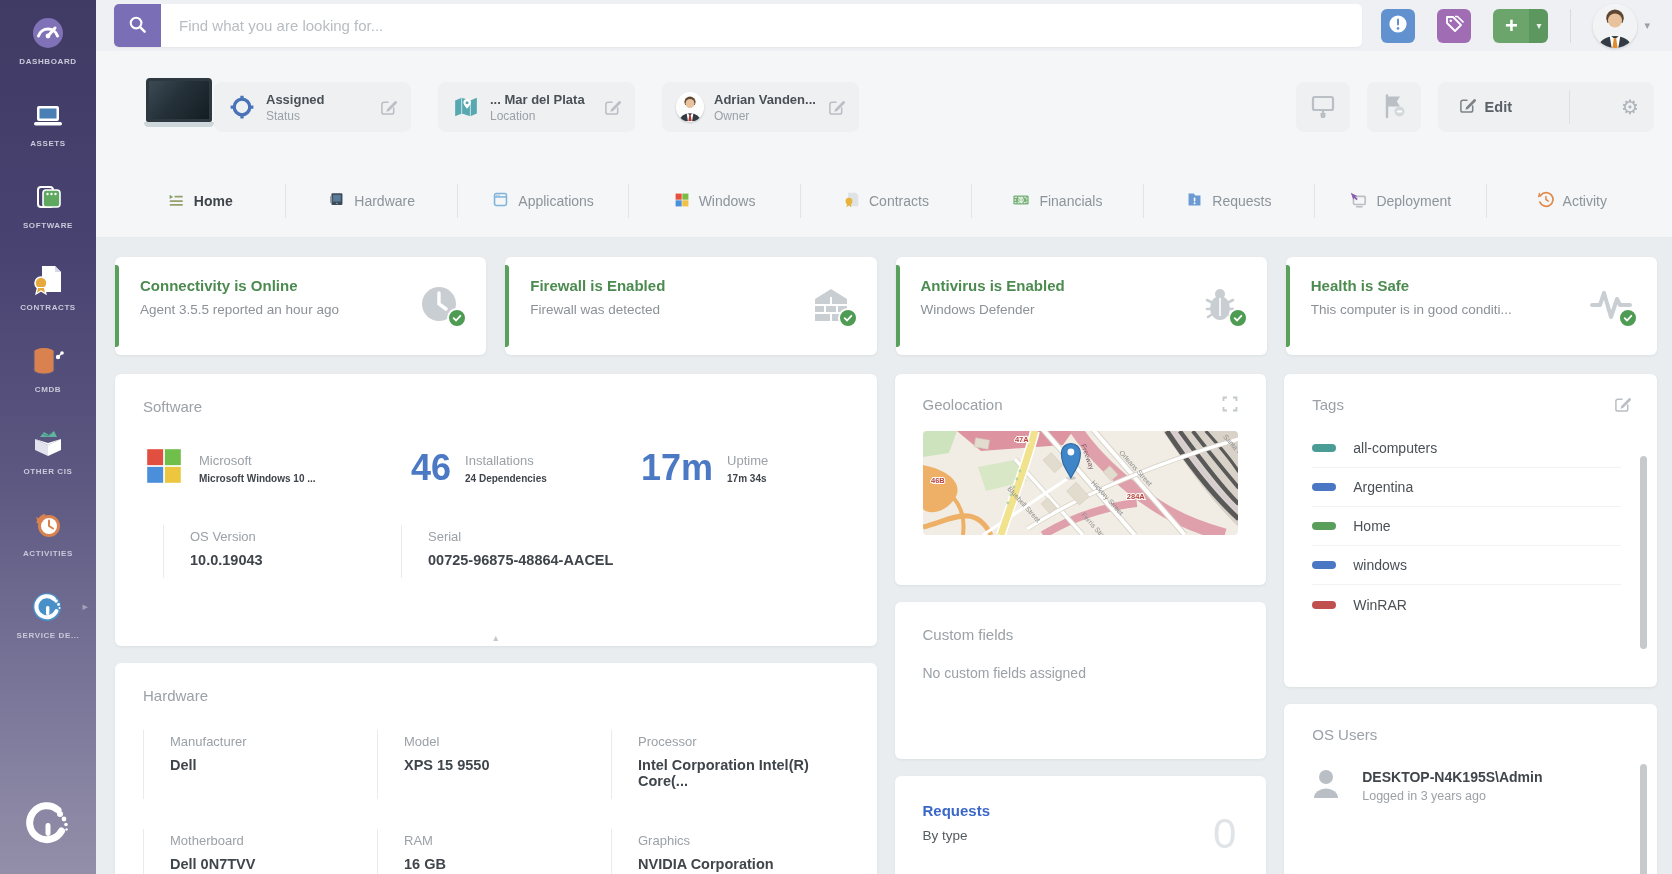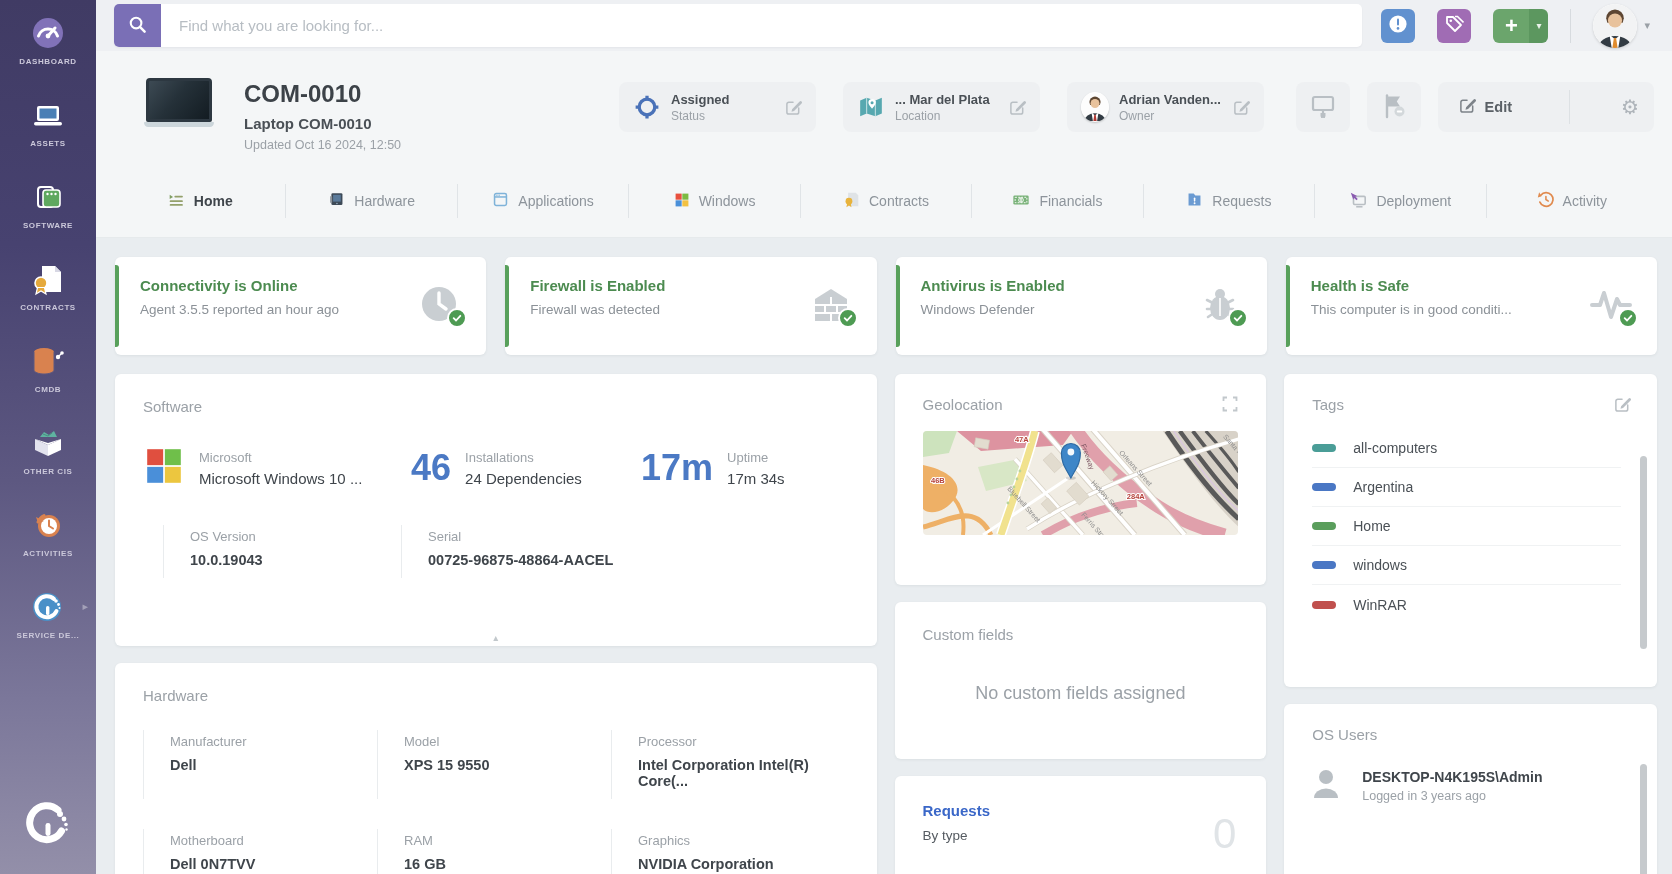--- a/index.html
+++ b/index.html
@@ -90,40 +90,40 @@
   .col { display:flex; flex-direction:column; gap:17px; }
   .col1 { width:762px; } .col2 { width:372px; } .col3 { width:373px; }
   .card { background:#fff; border-radius:6px; box-shadow:0 1px 3px rgba(40,50,60,.07); position:relative; }
   .card-title { font-size:15px; color:#9ba1a7; }
   
   .sw-card { height:272px; padding:24px 28px 0; }
   .sw-main { display:flex; align-items:center; margin-top:30px; }
   .sw-item { display:flex; align-items:center; }
   .sw-text { margin-left:14px; }
   .sw-lab { font-size:13px; color:#9ba1a7; }
-  .sw-val { font-size:15px; font-weight:normal; color:#3f454b; margin-top:5px; }
+  .sw-val { font-size:10px; font-weight:bold; color:#3f454b; margin-top:5px; }
   .big-num { font-size:36px; font-weight:bold; color:#4b79c4; }
   .fields-row { display:flex; margin-top:34px;padding-left:20px; }
   .field { border-left:1px solid #e9ecee; padding:4px 20px 10px 26px; }
   .f-lab { font-size:13px; color:#9ba1a7; }
   .f-val { font-size:14.5px; font-weight:bold; color:#3f454b; margin-top:8px; }
   .f-val.empty { font-weight:normal; font-style:italic; color:#c9a9a9; }
   .collapse-caret { position:absolute; bottom:1px; left:50%; transform:translateX(-50%); background:none; border:none; color:#c2c8cc; font-size:10px; cursor:pointer; padding:2px 14px; }
   
   .hw-card { height:270px; padding:24px 28px 0; }
   .hw-row { display:flex; margin-top:26px; }
   .hw-row .field { width:234px; }
   
   .geo-card { height:211px; padding:22px 28px 0; }
   .geo-head { display:flex; justify-content:space-between; align-items:flex-start; }
   .expand-btn { background:none; border:none; color:#c2c8cc; cursor:pointer; padding:0; }
   .map-wrap { margin-top:16px; border-radius:4px; overflow:hidden; height:104px; cursor:grab; }
   
   .cf-card { height:157px; padding:24px 28px 0; }
-  .cf-empty { text-align:center; font-size:18px; color:#9ba1a7; margin-top:40px; }
+  .cf-empty { text-align:left; font-size:14px; color:#9ba1a7; margin-top:22px; }
   
   .rq-card { height:160px; padding:26px 28px 0; }
   .rq-title { font-size:15px; font-weight:bold; color:#3a67c8; cursor:pointer; }
   .rq-sub { font-size:13.5px; color:#555b61; margin-top:9px; }
   .rq-count { position:absolute; right:30px; top:34px; font-size:42px; color:#e0e4e7; }
   
   .tags-card { height:313px; padding:22px 0 0; }
   .tags-card .card-title { padding:0 28px; }
   .tag-edit { position:absolute; right:24px; top:20px; }
   .tag-list { margin-top:16px; }
@@ -295,25 +295,20 @@
       <span class="avatar-caret">▾</span>
     </button>
   </div>
 </header>
 
 <section class="header-zone">
   <div class="asset-header">
     <div class="laptop-img">
       <div class="laptop-screen"></div>
       <div class="laptop-base"></div>
-    </div>
-    <div class="asset-titles">
-      <div class="asset-title">COM-0010</div>
-      <div class="asset-sub">Laptop COM-0010</div>
-      <div class="asset-updated">Updated Oct 16 2024, 12:50</div>
     </div>
     <div class="chips">
       <div class="chip">
         <span class="c-ico">
             <svg width="26" height="26" viewBox="0 0 24 24">
               <circle cx="12" cy="12" r="7.2" fill="none" stroke="#4a72b8" stroke-width="3"></circle>
               <path d="M12 1.5v4.4M12 18.1v4.4M1.5 12h4.4M18.1 12h4.4" stroke="#4a72b8" stroke-width="3"></path>
             </svg>
           </span>
         <span class="c-txt">

